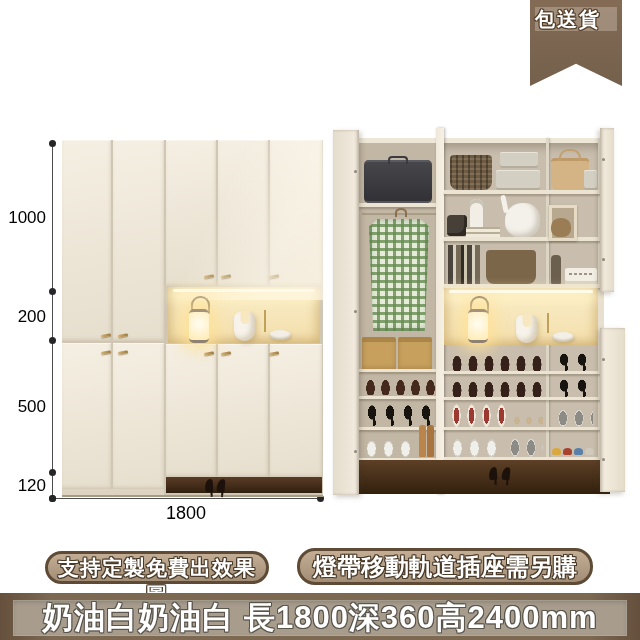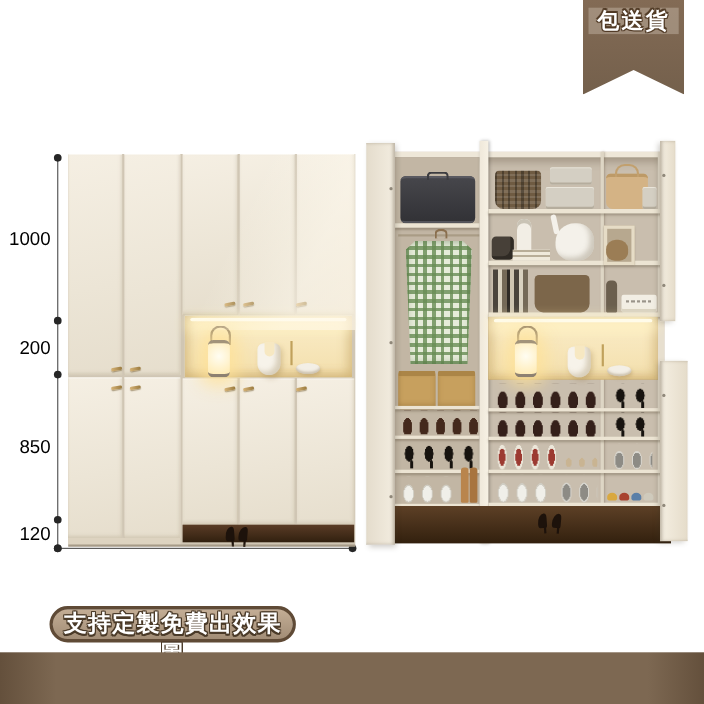--- a/index.html
+++ b/index.html
@@ -6,21 +6,21 @@
   .stage{position:relative;width:640px;height:640px;background:#ffffff;overflow:hidden;
          font-family:"Liberation Sans",sans-serif;}
   .abs{position:absolute;}
   .stk{text-shadow:-1px -1px 0 var(--sc),1px -1px 0 var(--sc),-1px 1px 0 var(--sc),
        1px 1px 0 var(--sc),-1px 0 0 var(--sc),1px 0 0 var(--sc),0 -1px 0 var(--sc),0 1px 0 var(--sc);}
 
   
   .ribbon{left:530px;top:0;width:92px;height:86px;
           clip-path:polygon(0 0,100% 0,100% 100%,50% 74%,0 100%);
           background:linear-gradient(180deg,#836b55,#74604c);}
-  .ribbon-line{margin:7px 5px 0 5px;height:24px;line-height:24px;text-align:center;
+  .ribbon-line{margin:7px 5px 0 5px;height:24px;line-height:24px;
           background:rgba(246,238,227,.28);color:#fff;font-size:20px;font-weight:bold;
           letter-spacing:2px;--sc:rgba(80,58,36,.85);}
   .ribbon-line+.ribbon-line{margin-top:3px;}
 
   
   .dline{background:#4c4c4c;}
   .dot{width:7px;height:7px;border-radius:50%;background:#262626;}
   .dlabel{color:#000000;font-size:17px;}
 
   
@@ -135,26 +135,27 @@
   </div>
 
   <div class="abs dline" style="left:52px;top:143px;width:1px;height:355px;"></div>
   <div class="abs dot" style="left:49px;top:140px;"></div>
   <div class="abs dot" style="left:49px;top:288px;"></div>
   <div class="abs dot" style="left:49px;top:337px;"></div>
   <div class="abs dot" style="left:49px;top:469px;"></div>
   <div class="abs dot" style="left:49px;top:495px;"></div>
   <div class="abs dlabel" style="left:2px;top:208px;width:44px;text-align:right;">1000</div>
   <div class="abs dlabel" style="left:2px;top:307px;width:44px;text-align:right;">200</div>
-  <div class="abs dlabel" style="left:2px;top:397px;width:44px;text-align:right;">850</div>
+  <div class="abs dlabel" style="left:2px;top:397px;width:44px;text-align:right;">500</div>
   <div class="abs dlabel" style="left:2px;top:476px;width:44px;text-align:right;">120</div>
 
   <div class="abs dline" style="left:52px;top:498px;width:268px;height:1px;"></div>
   <div class="abs dot" style="left:49px;top:495px;"></div>
   <div class="abs dot" style="left:317px;top:495px;"></div>
+  <div class="abs dlabel" style="left:146px;top:503px;width:80px;text-align:center;font-size:18px;">1800</div>
 
   <div class="abs cabL">
 
     <div class="panel" style="left:0;top:0;width:49px;height:201px;"></div>
     <div class="panel" style="left:51px;top:0;width:51px;height:201px;"></div>
     <div class="panel" style="left:0;top:203px;width:49px;height:146px;"></div>
     <div class="panel" style="left:51px;top:203px;width:51px;height:146px;"></div>
 
     <div class="panel" style="left:104px;top:0;width:50px;height:146px;"></div>
     <div class="panel" style="left:156px;top:0;width:50px;height:146px;"></div>
@@ -282,16 +283,22 @@
     </div>
     <div class="doorR" style="left:267px;top:201px;width:25px;height:164px;">
       <div class="hinge" style="left:2px;top:30px;"></div>
       <div class="hinge" style="left:2px;top:130px;"></div>
     </div>
   </div>
 
   <div class="abs bubble stk" style="left:45px;top:551px;width:218px;height:27px;line-height:27px;font-size:21px;letter-spacing:1px;">
     <span>支持定製免費出效果圖</span>
   </div>
+  <div class="abs bubble stk" style="left:297px;top:548px;width:290px;height:31px;line-height:31px;font-size:24px;">
+    <span>燈帶移動軌道插座需另購</span>
+  </div>
 
   <div class="abs footer"></div>
+  <div class="abs fpanel">
+    <div class="ftext stk">奶油白奶油白 長1800深360高2400mm</div>
+  </div>
 
 </div>
 
 </body></html>

